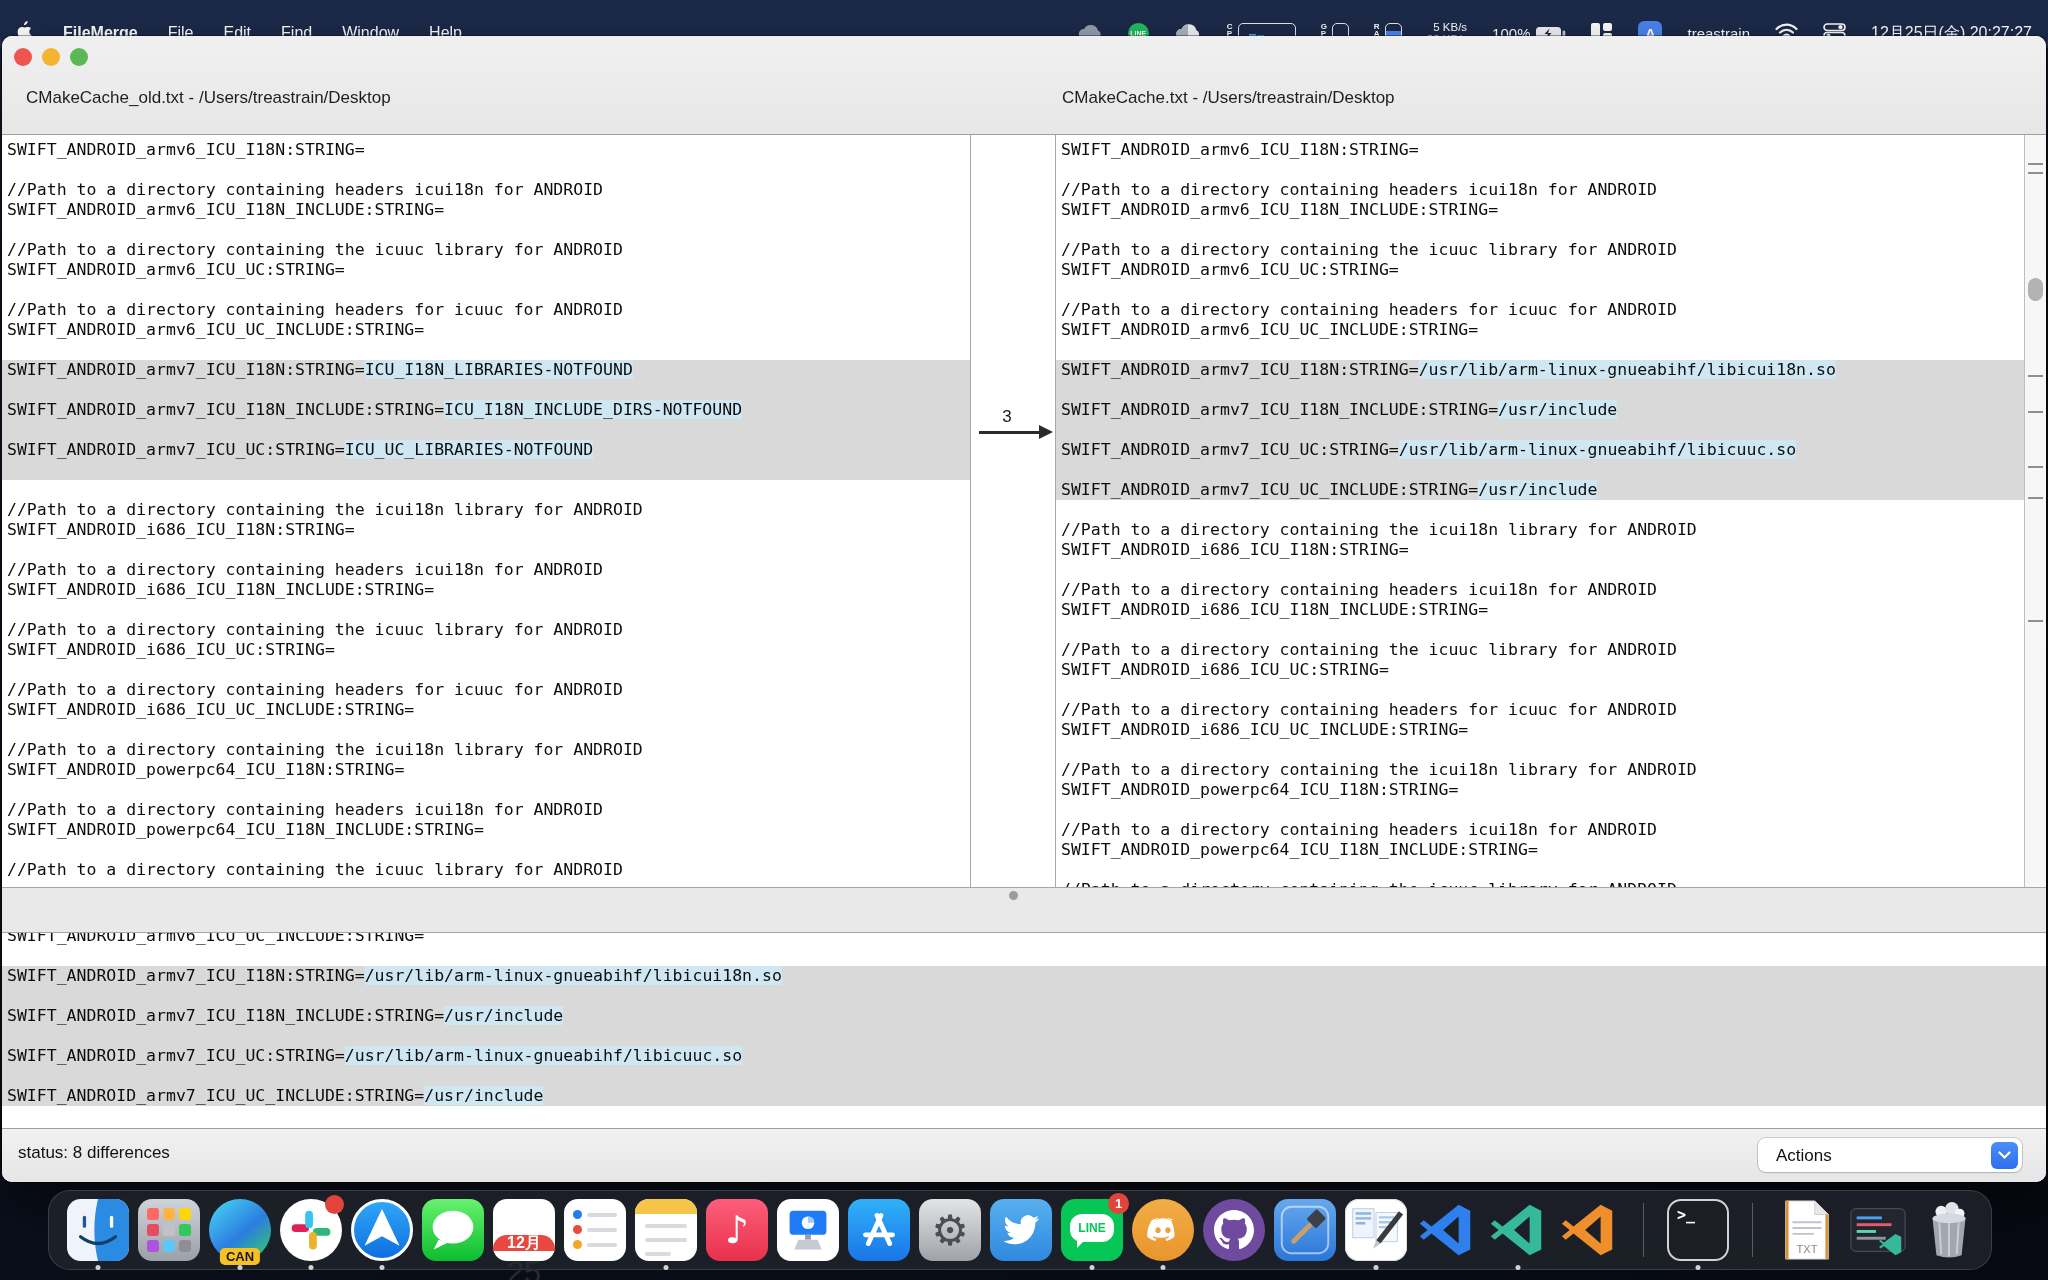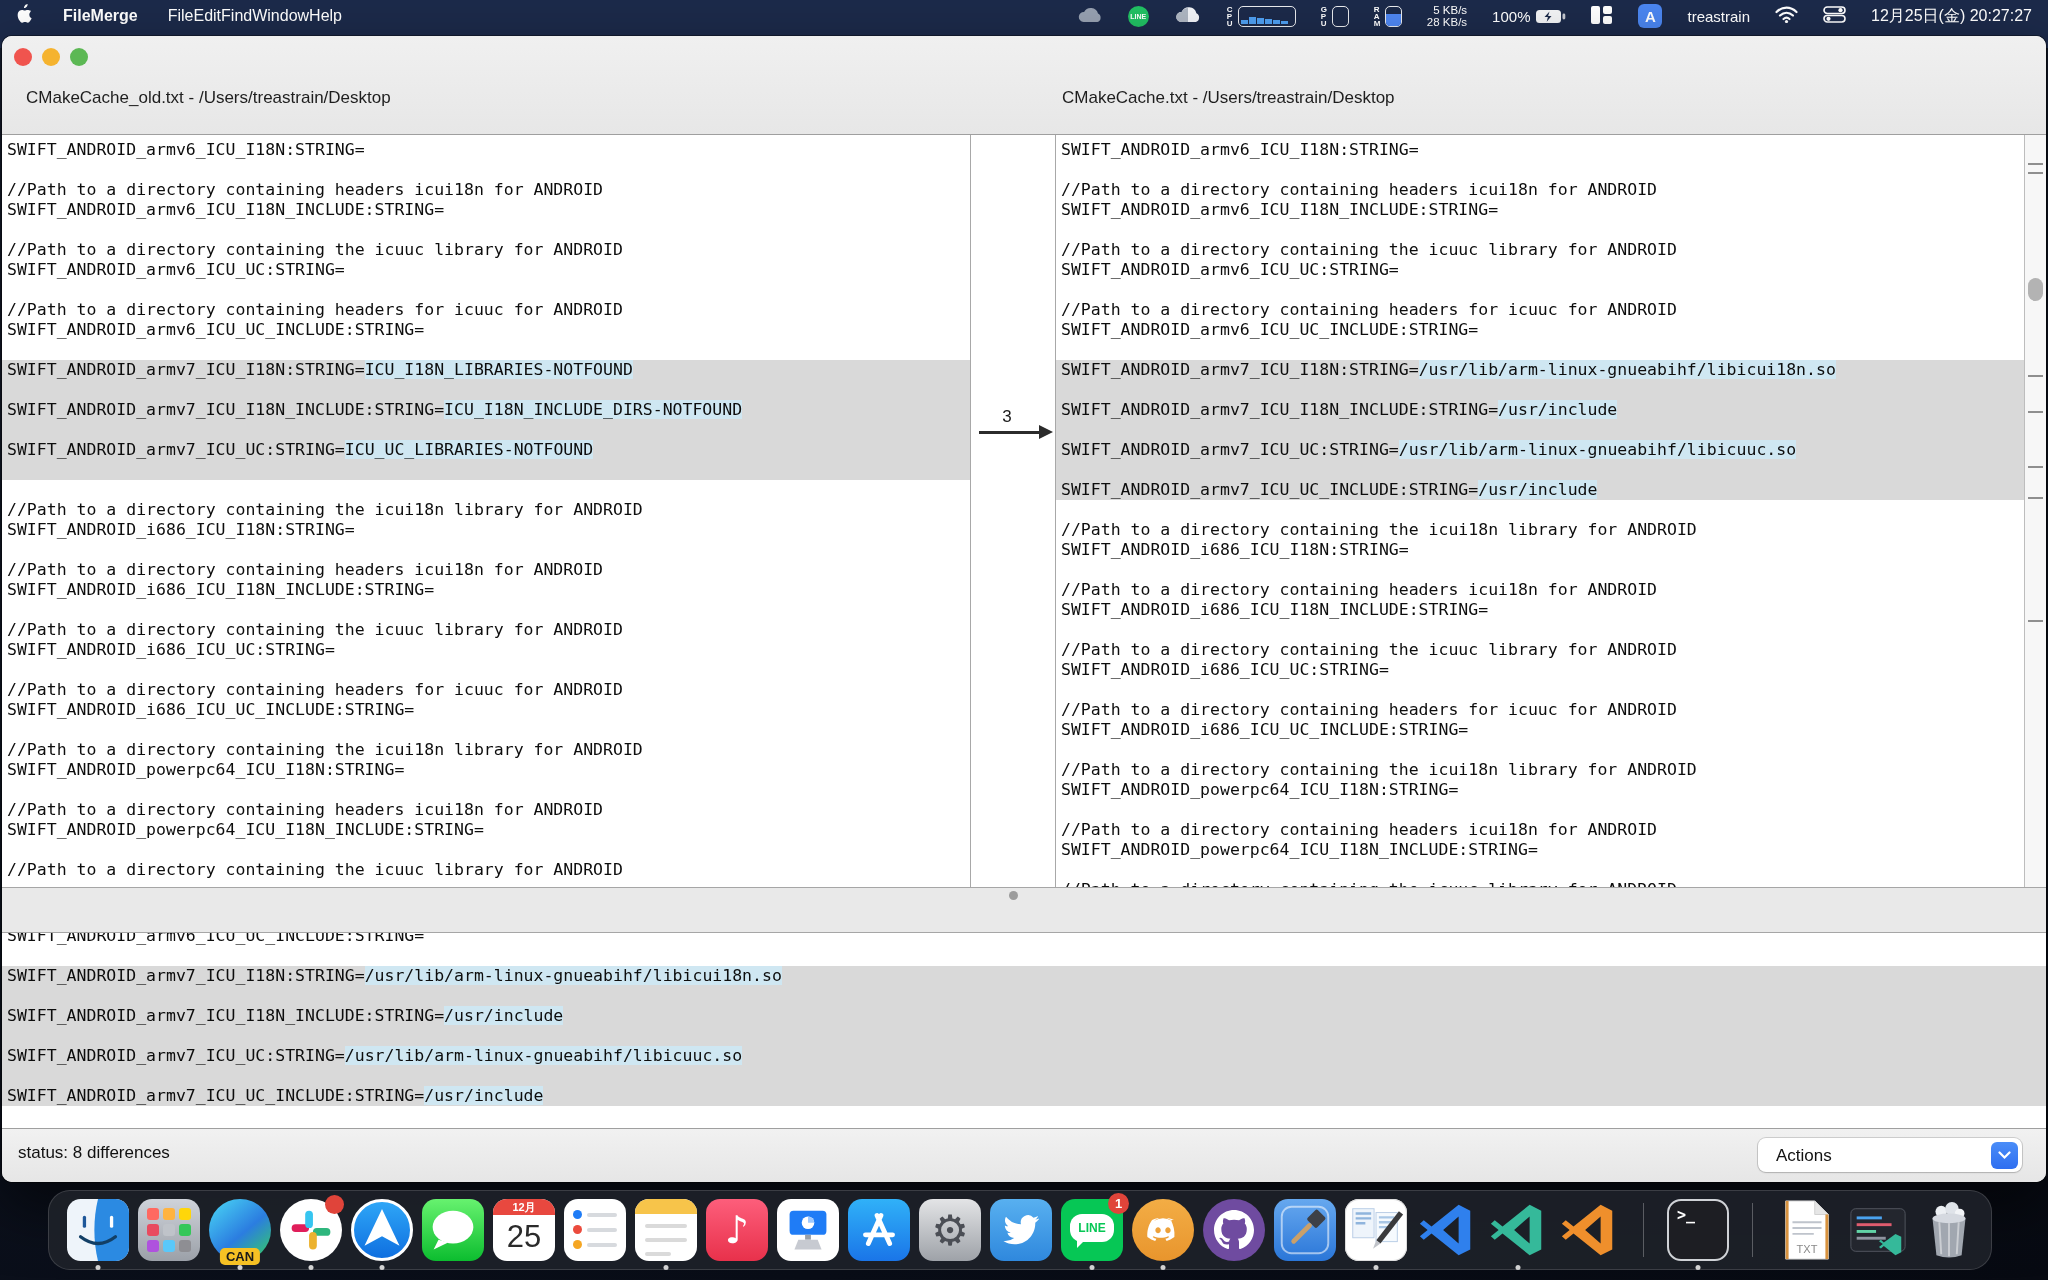--- a/index.html
+++ b/index.html
@@ -3,26 +3,26 @@
 <meta charset="utf-8">
 <style>
   * { margin:0; padding:0; box-sizing:border-box; }
   html,body { background:#090d15; }
   #screen { position:relative; width:2048px; height:1280px; overflow:hidden;
             font-family:"Liberation Sans", sans-serif;
             background:linear-gradient(160deg,#141b2b 0%,#0b101c 55%,#070a12 100%); }
 
   
   #menubar { position:absolute; left:0; top:0; width:2048px; height:48px;
-             background:#1c2a4a; display:flex; align-items:flex-start;
-             padding:4px 16px 0 16px; color:#fff; font-size:16px; }
+             background:#1c2a4a; display:flex; align-items:center;
+             padding:18px 16px 0 16px; color:#fff; font-size:16px; }
   .mb-left { display:flex; align-items:center; gap:30px; }
   .mb-app { font-weight:bold; }
   .mb-item, .mb-app, .apple { cursor:default; }
-  #menu-items { display:flex; }
+  #menu-items { display:flex; gap:30px; }
   .mb-right { margin-left:auto; display:flex; align-items:center; gap:25px; font-size:15px; }
   .vlabel { display:inline-block; width:9px; font-size:8px; line-height:7px; word-break:break-all;
             letter-spacing:0; color:#fff; font-weight:600; }
   .meter { display:flex; align-items:center; gap:2px; }
   .meter-box { border:1.5px solid rgba(255,255,255,.9); border-radius:5px; height:21px; position:relative; overflow:hidden; }
   .meter-box.cpu { width:58px; display:flex; align-items:flex-end; padding:2px 2px; gap:1px; }
   .meter-box.cpu i { display:block; width:7px; background:#4fa0f2; }
   .meter-box.gpu { width:17px; }
   .meter-box.ram { width:17px; }
   .meter-box.ram i { position:absolute; left:0; right:0; bottom:0; height:12px; background:#4f87f2; display:block; }
@@ -102,22 +102,22 @@
   .ic-edge { border-radius:50%; background:linear-gradient(140deg,#45c9f2 10%,#2b7de0 55%,#35c96a 95%); }
   .badge-can { position:absolute; left:50%; bottom:-4px; transform:translateX(-50%); background:#f6c124;
                color:#1a1a1a; font-size:13px; font-weight:bold; padding:1px 6px; border-radius:5px; }
   .ic-slack { border-radius:50%; background:#fff; }
   .notif-dot { position:absolute; top:-4px; right:-2px; width:19px; height:19px; border-radius:50%; background:#e0443a; }
   .badge-num { position:absolute; top:-6px; right:-6px; width:21px; height:21px; border-radius:50%; background:#e0443a;
                color:#fff; font-size:13px; font-weight:bold; display:flex; align-items:center; justify-content:center; }
   .ic-spark { border-radius:50%; background:linear-gradient(180deg,#2ea6f7,#0f6fe0); border:3px solid #fff; }
   .ic-messages { background:linear-gradient(180deg,#67f26f,#0cbd2f); }
   .ic-calendar { background:#fff; }
-  .cal-m { height:16px; background:#e8483f; color:#fff; font-size:11px; font-weight:bold; text-align:center;
-           line-height:16px; border-radius:14px 14px 0 0; }
+  .cal-m { height:16px; background:#e8483f; color:#fff; font-size:16px; font-weight:bold; text-align:center;
+           line-height:16px; border-radius:14px 14px 0 0;margin-top:36px; }
   .cal-d { font-size:31px; text-align:center; line-height:44px; color:#2b2b2b; font-weight:300; }
   .ic-reminders { background:#fff; padding:11px 9px; }
   .rem-row { display:flex; align-items:center; gap:5px; height:9px; margin-bottom:6px; }
   .rem-dot { width:9px; height:9px; border-radius:50%; }
   .rem-line { flex:1; height:4px; background:#d7dade; border-radius:2px; }
   .ic-notes { background:#fff; }
   .notes-top { height:15px; background:#f7c44a; border-radius:14px 14px 0 0; }
   .notes-line { height:4px; background:#dadada; border-radius:2px; margin:10px 10px 0; }
   .ic-music { background:linear-gradient(180deg,#fd5e7b,#e8314b); }
   .ic-music::before { content:"♪"; font-family:"DejaVu Sans",sans-serif; color:#fff; font-size:38px;

